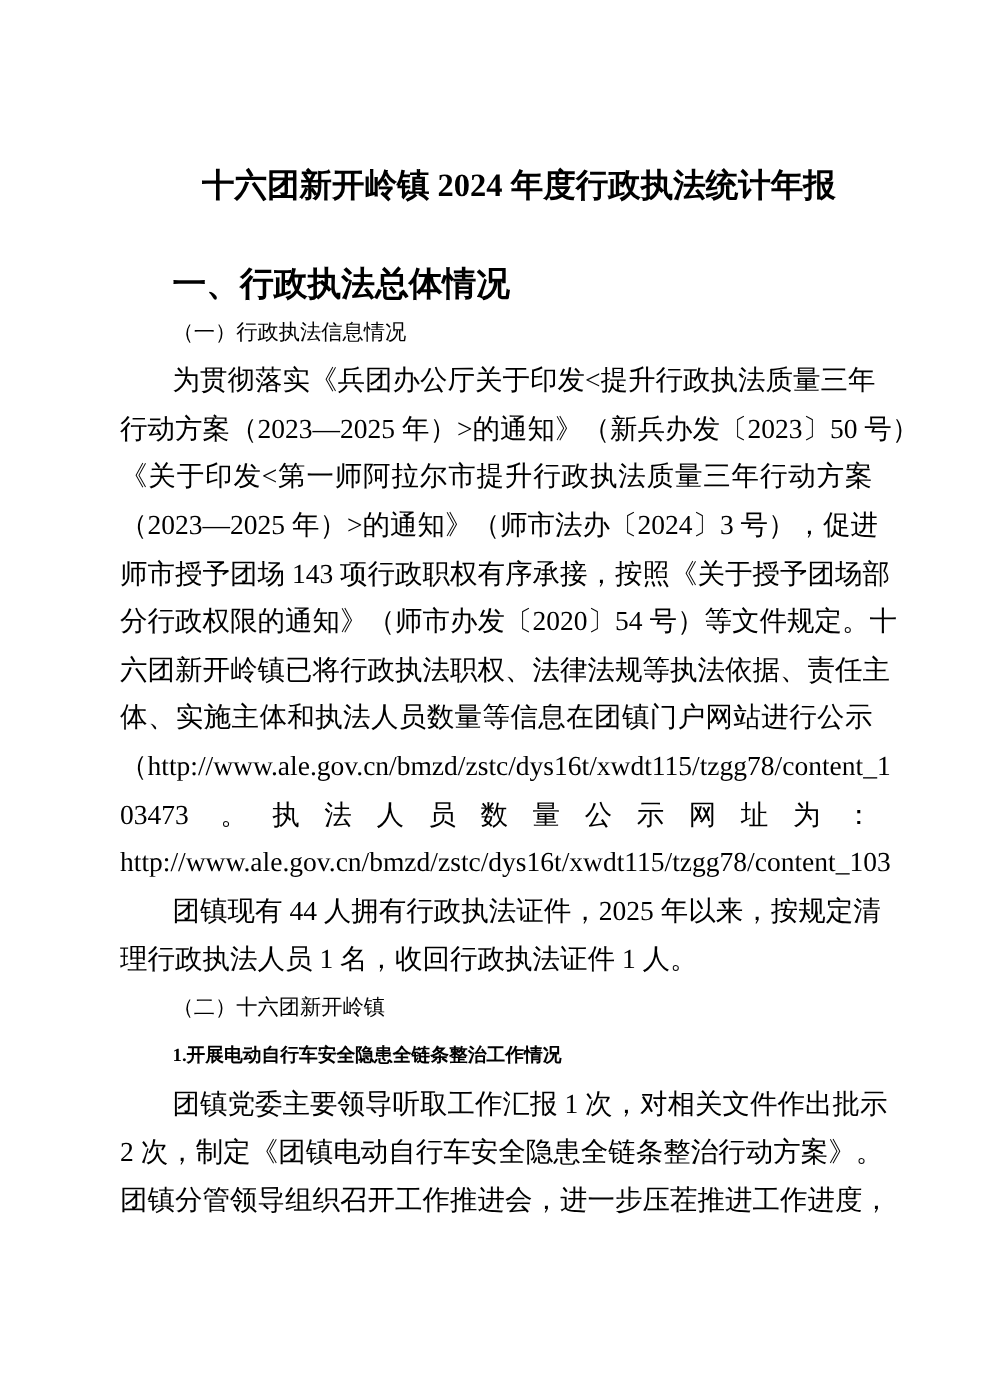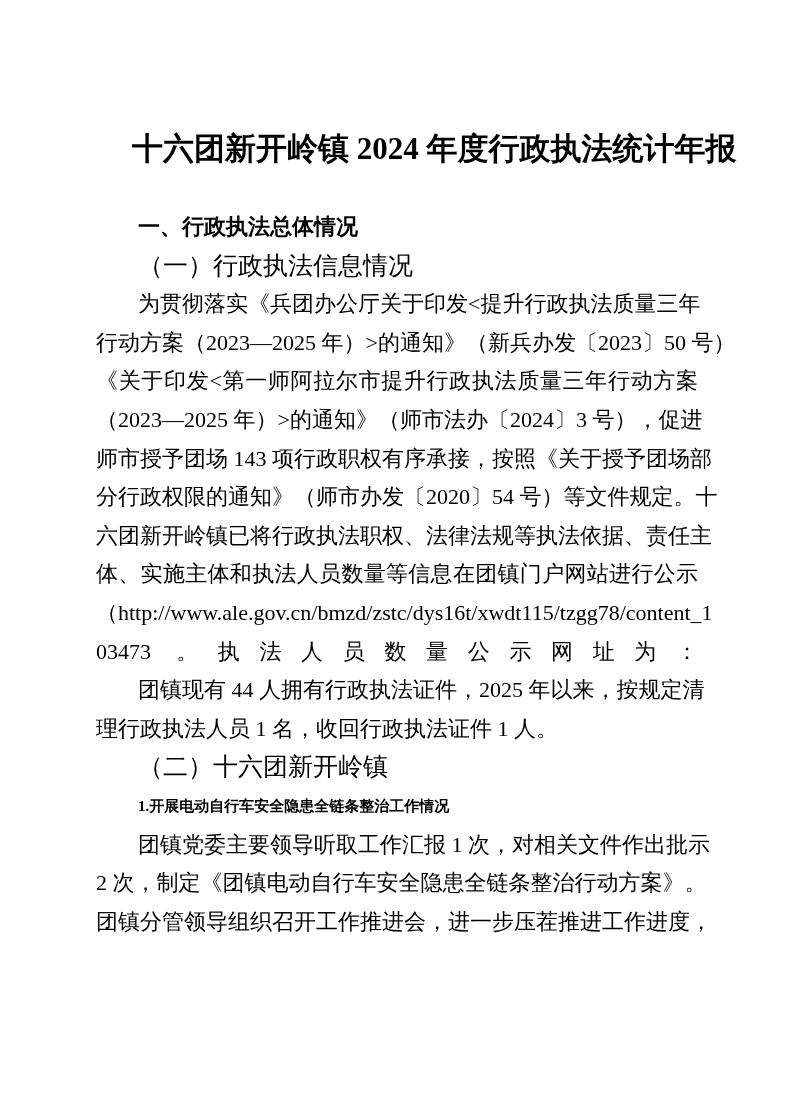--- a/index.html
+++ b/index.html
@@ -14,21 +14,21 @@
     height: 1108px;
     background: #ffffff;
     color: #000000;
     padding: 124px 96px 0 96px;
     overflow: hidden;
     font-family: "Liberation Serif", "DejaVu Serif", serif;
   }
   .doc-title {
     height: 50px;
     line-height: 50px;
-    font-size: 31px;
+    font-size: 26px;
     font-weight: bold;
     text-align: center;
     white-space: nowrap;
     margin-bottom: 33px;
     font-family: "Liberation Serif", "DejaVu Serif", serif;
     margin-left: 36px;
   }
   .line {
     height: 38.6px;
     line-height: 38.6px;
@@ -38,24 +38,24 @@
   }
   .ind { text-indent: 42px; }
   .j {
     text-align: justify;
     text-align-last: justify;
     text-justify: inter-character;
   }
   .h1 {
     font-family: "Liberation Sans", "DejaVu Sans", sans-serif;
     font-weight: bold;
-    font-size: 22px;
+    font-size: 27px;
     margin-top: 34px;
   }
-  .h2 { font-size: 25px; }
+  .h2 { font-size: 17px; }
   .h3 { font-weight: bold; font-size: 15px; }
 </style>
 </head>
 <body>
 
 <div class="page">
 
   <div class="doc-title">十六团新开岭镇 2024 年度行政执法统计年报</div>
 
   <div>
@@ -64,20 +64,21 @@
     <div class="line j ind">为贯彻落实《兵团办公厅关于印发&lt;提升行政执法质量三年</div>
     <div class="line j">行动方案（2023—2025 年）&gt;的通知》（新兵办发〔2023〕50 号）</div>
     <div class="line j">《关于印发&lt;第一师阿拉尔市提升行政执法质量三年行动方案</div>
     <div class="line j">（2023—2025 年）&gt;的通知》（师市法办〔2024〕3 号），促进</div>
     <div class="line j">师市授予团场 143 项行政职权有序承接，按照《关于授予团场部</div>
     <div class="line j">分行政权限的通知》（师市办发〔2020〕54 号）等文件规定。十</div>
     <div class="line j">六团新开岭镇已将行政执法职权、法律法规等执法依据、责任主</div>
     <div class="line j">体、实施主体和执法人员数量等信息在团镇门户网站进行公示</div>
     <div class="line j">（http://www.ale.gov.cn/bmzd/zstc/dys16t/xwdt115/tzgg78/content_1</div>
     <div class="line j">03473 。执法人员数量公示网址为：</div>
+    <div class="line j">http://www.ale.gov.cn/bmzd/zstc/dys16t/xwdt115/tzgg78/content_103</div>
     <div class="line j ind">团镇现有 44 人拥有行政执法证件，2025 年以来，按规定清</div>
     <div class="line">理行政执法人员 1 名，收回行政执法证件 1 人。</div>
     <div class="line h2 ind">（二）十六团新开岭镇</div>
     <div class="line h3 ind">1.开展电动自行车安全隐患全链条整治工作情况</div>
     <div class="line j ind">团镇党委主要领导听取工作汇报 1 次，对相关文件作出批示</div>
     <div class="line j">2 次，制定《团镇电动自行车安全隐患全链条整治行动方案》。</div>
     <div class="line j">团镇分管领导组织召开工作推进会，进一步压茬推进工作进度，</div>
   </div>
 
 </div>

